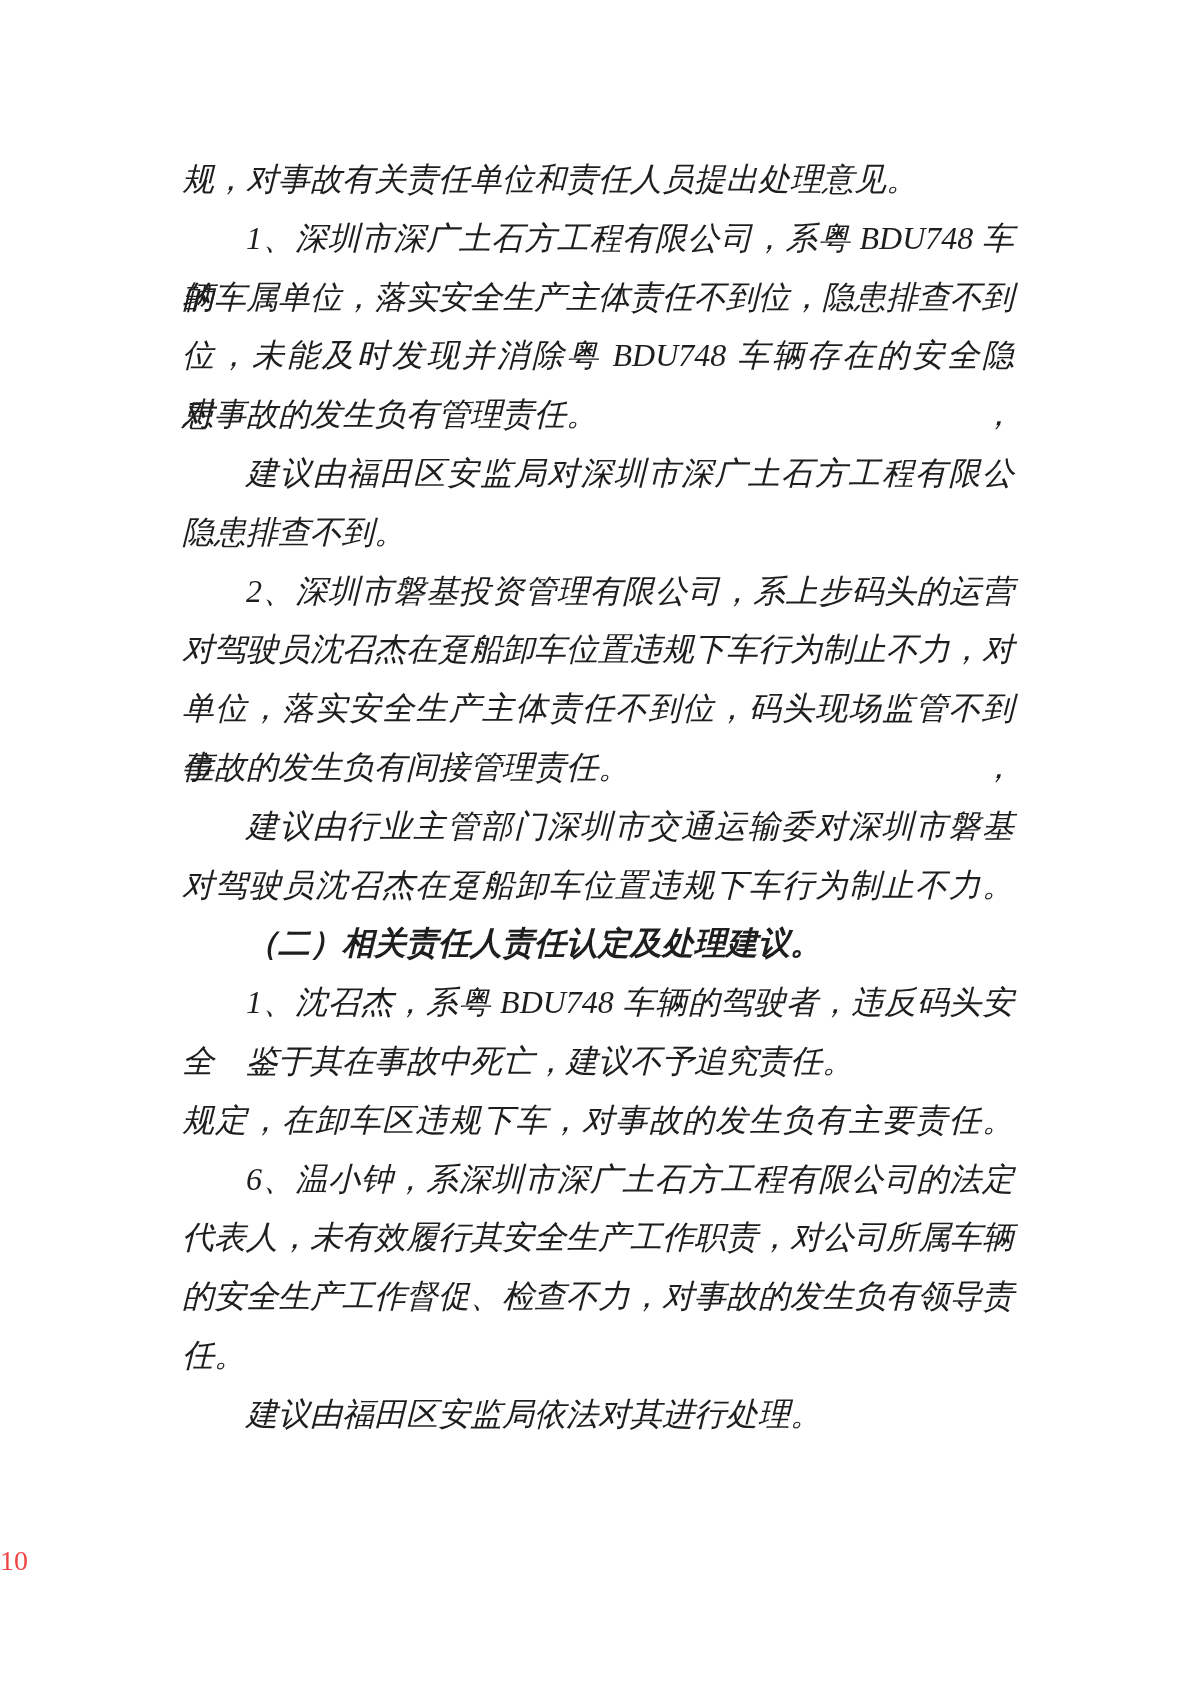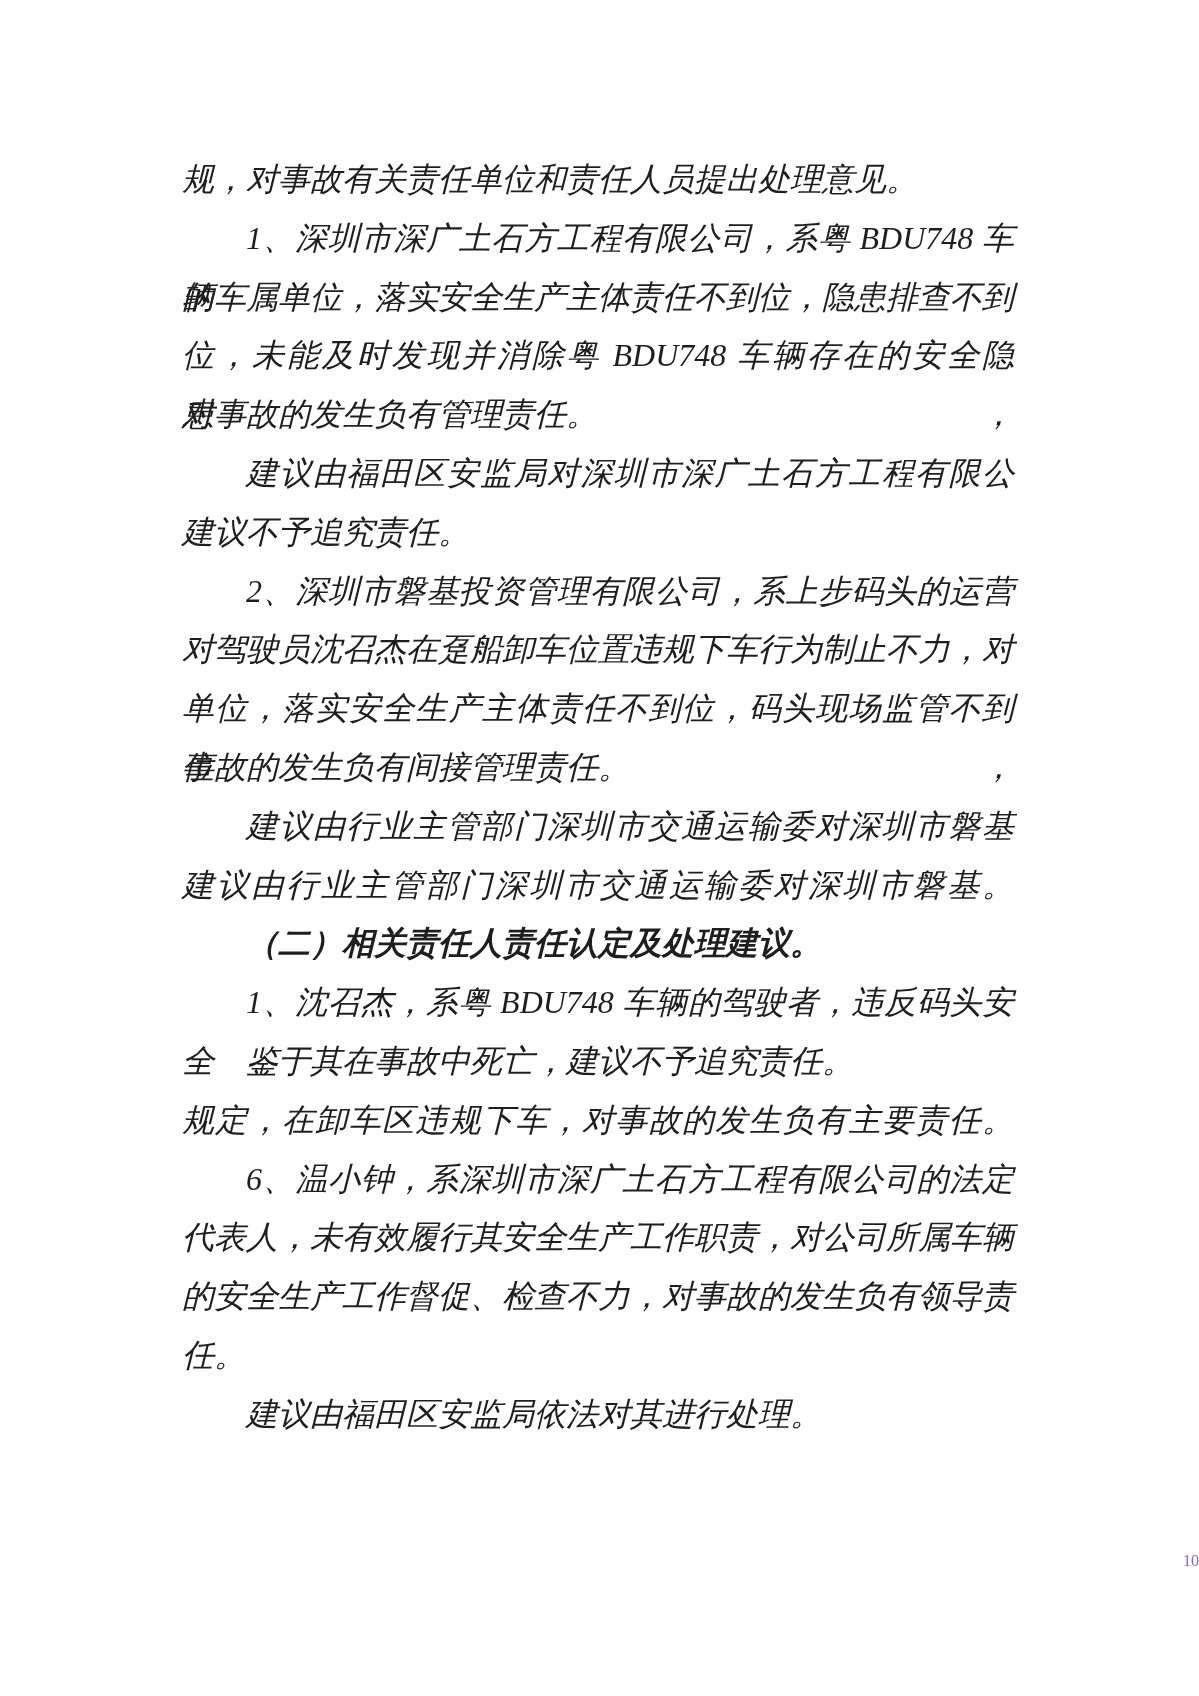--- a/index.html
+++ b/index.html
@@ -38,44 +38,44 @@
     text-align-last: justify;
   }
   .line.bold {
     font-weight: 700;
   }
   .page-number {
     position: absolute;
     left: 0;
     top: 1545px;
     width: 100%;
-    text-align: right;
-    font-size: 16px;
+    text-align: left;
+    font-size: 28px;
     line-height: 32px;
-    color: #8b5cf6;
+    color: #ef4444;
   }
 </style>
 </head>
 <body>
 
 <div class="page">
   <div class="content">
       <div class="line">规，对事故有关责任单位和责任人员提出处理意见。</div>
       <div class="line indent justify">1、深圳市深广土石方工程有限公司，系粤 BDU748 车辆</div>
       <div class="line justify">的车属单位，落实安全生产主体责任不到位，隐患排查不到</div>
       <div class="line justify">位，未能及时发现并消除粤 BDU748 车辆存在的安全隐患，</div>
       <div class="line">对事故的发生负有管理责任。</div>
       <div class="line indent justify">建议由福田区安监局对深圳市深广土石方工程有限公</div>
-      <div class="line">建议不予追究责任。</div>
+      <div class="line">隐患排查不到。</div>
       <div class="line indent justify">2、深圳市磐基投资管理有限公司，系上步码头的运营</div>
       <div class="line justify">对驾驶员沈召杰在趸船卸车位置违规下车行为制止不力，对</div>
       <div class="line justify">单位，落实安全生产主体责任不到位，码头现场监管不到位，</div>
       <div class="line">事故的发生负有间接管理责任。</div>
       <div class="line indent justify">建议由行业主管部门深圳市交通运输委对深圳市磐基</div>
-      <div class="line justify">建议由行业主管部门深圳市交通运输委对深圳市磐基。</div>
+      <div class="line justify">对驾驶员沈召杰在趸船卸车位置违规下车行为制止不力。</div>
       <div class="line indent bold">（二）相关责任人责任认定及处理建议。</div>
       <div class="line indent justify">1、沈召杰，系粤 BDU748 车辆的驾驶者，违反码头安全</div>
       <div class="line indent">鉴于其在事故中死亡，建议不予追究责任。</div>
       <div class="line justify">规定，在卸车区违规下车，对事故的发生负有主要责任。</div>
       <div class="line indent justify">6、温小钟，系深圳市深广土石方工程有限公司的法定</div>
       <div class="line justify">代表人，未有效履行其安全生产工作职责，对公司所属车辆</div>
       <div class="line justify">的安全生产工作督促、检查不力，对事故的发生负有领导责</div>
       <div class="line">任。</div>
       <div class="line indent">建议由福田区安监局依法对其进行处理。</div>
     </div>

